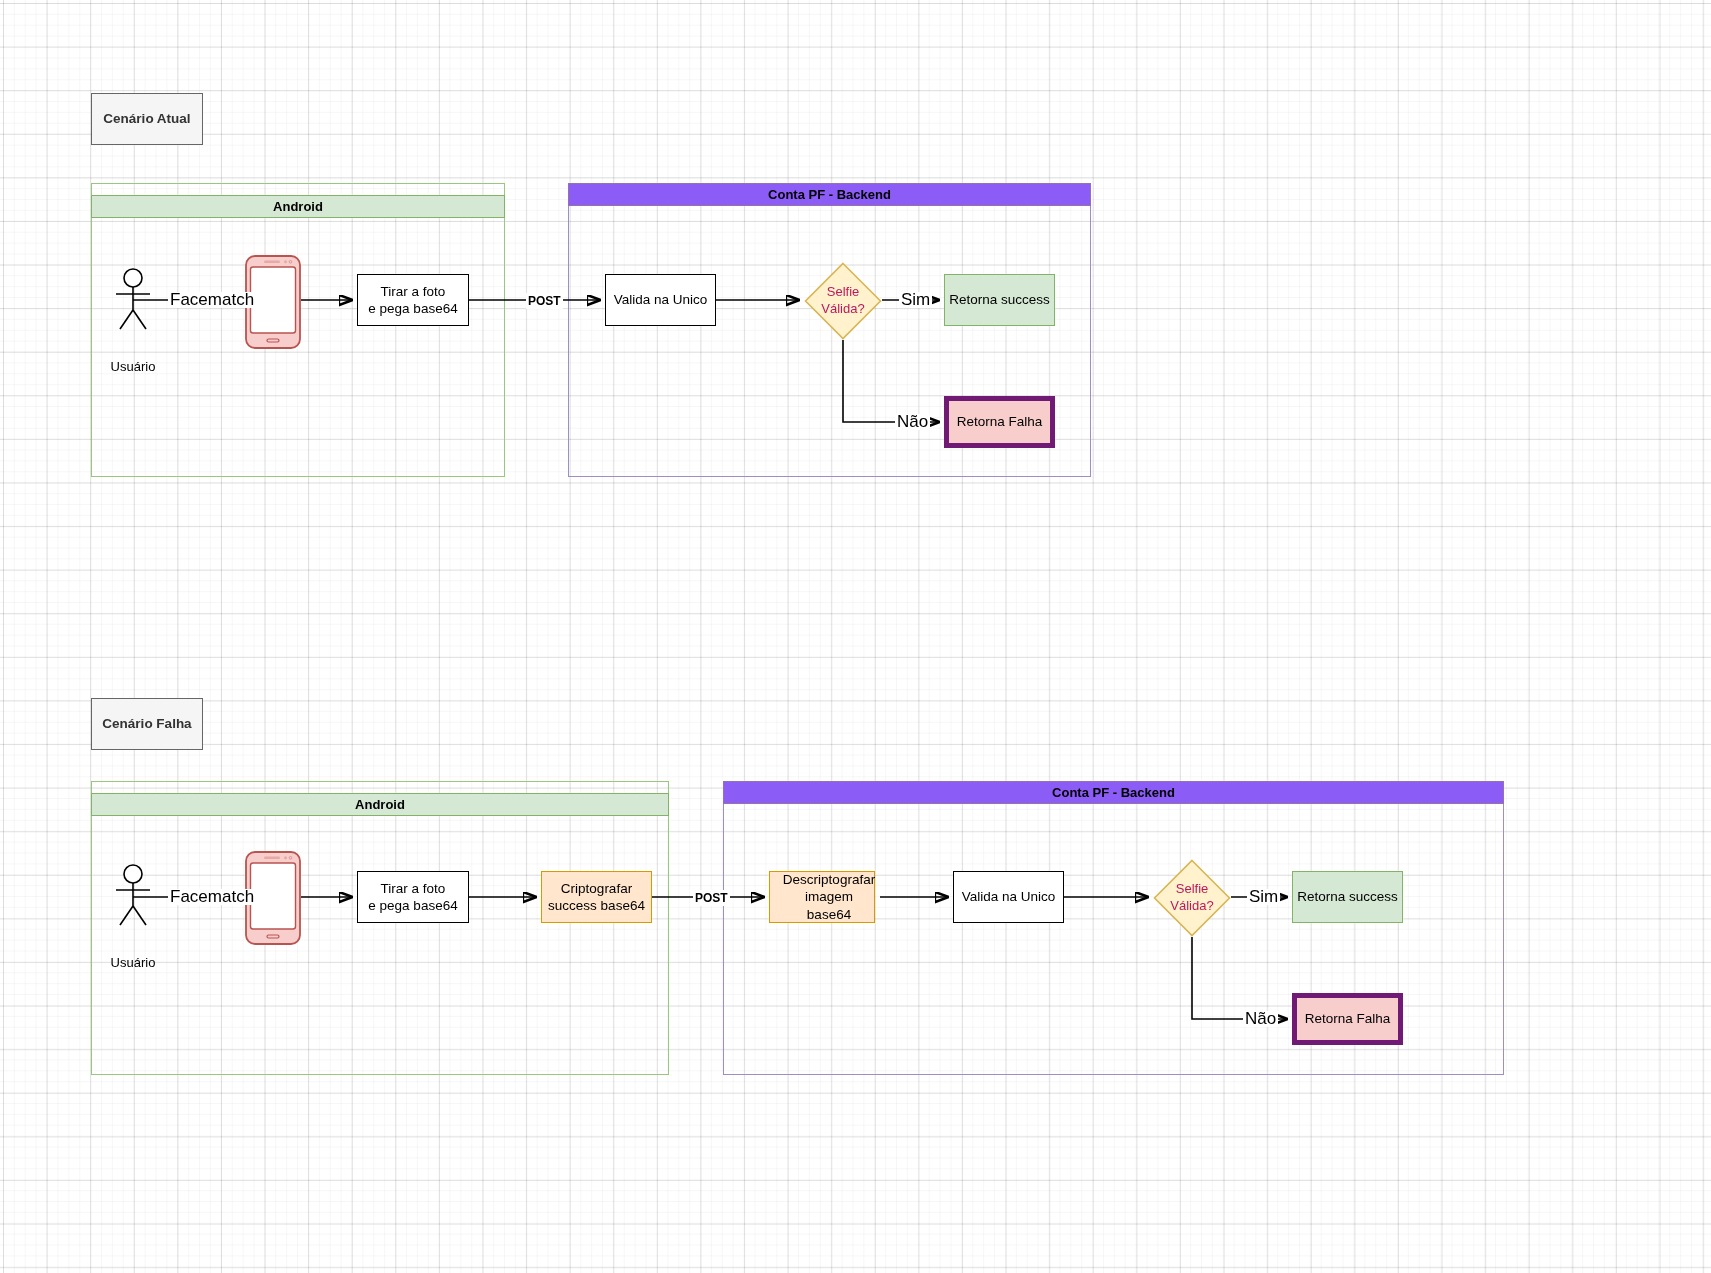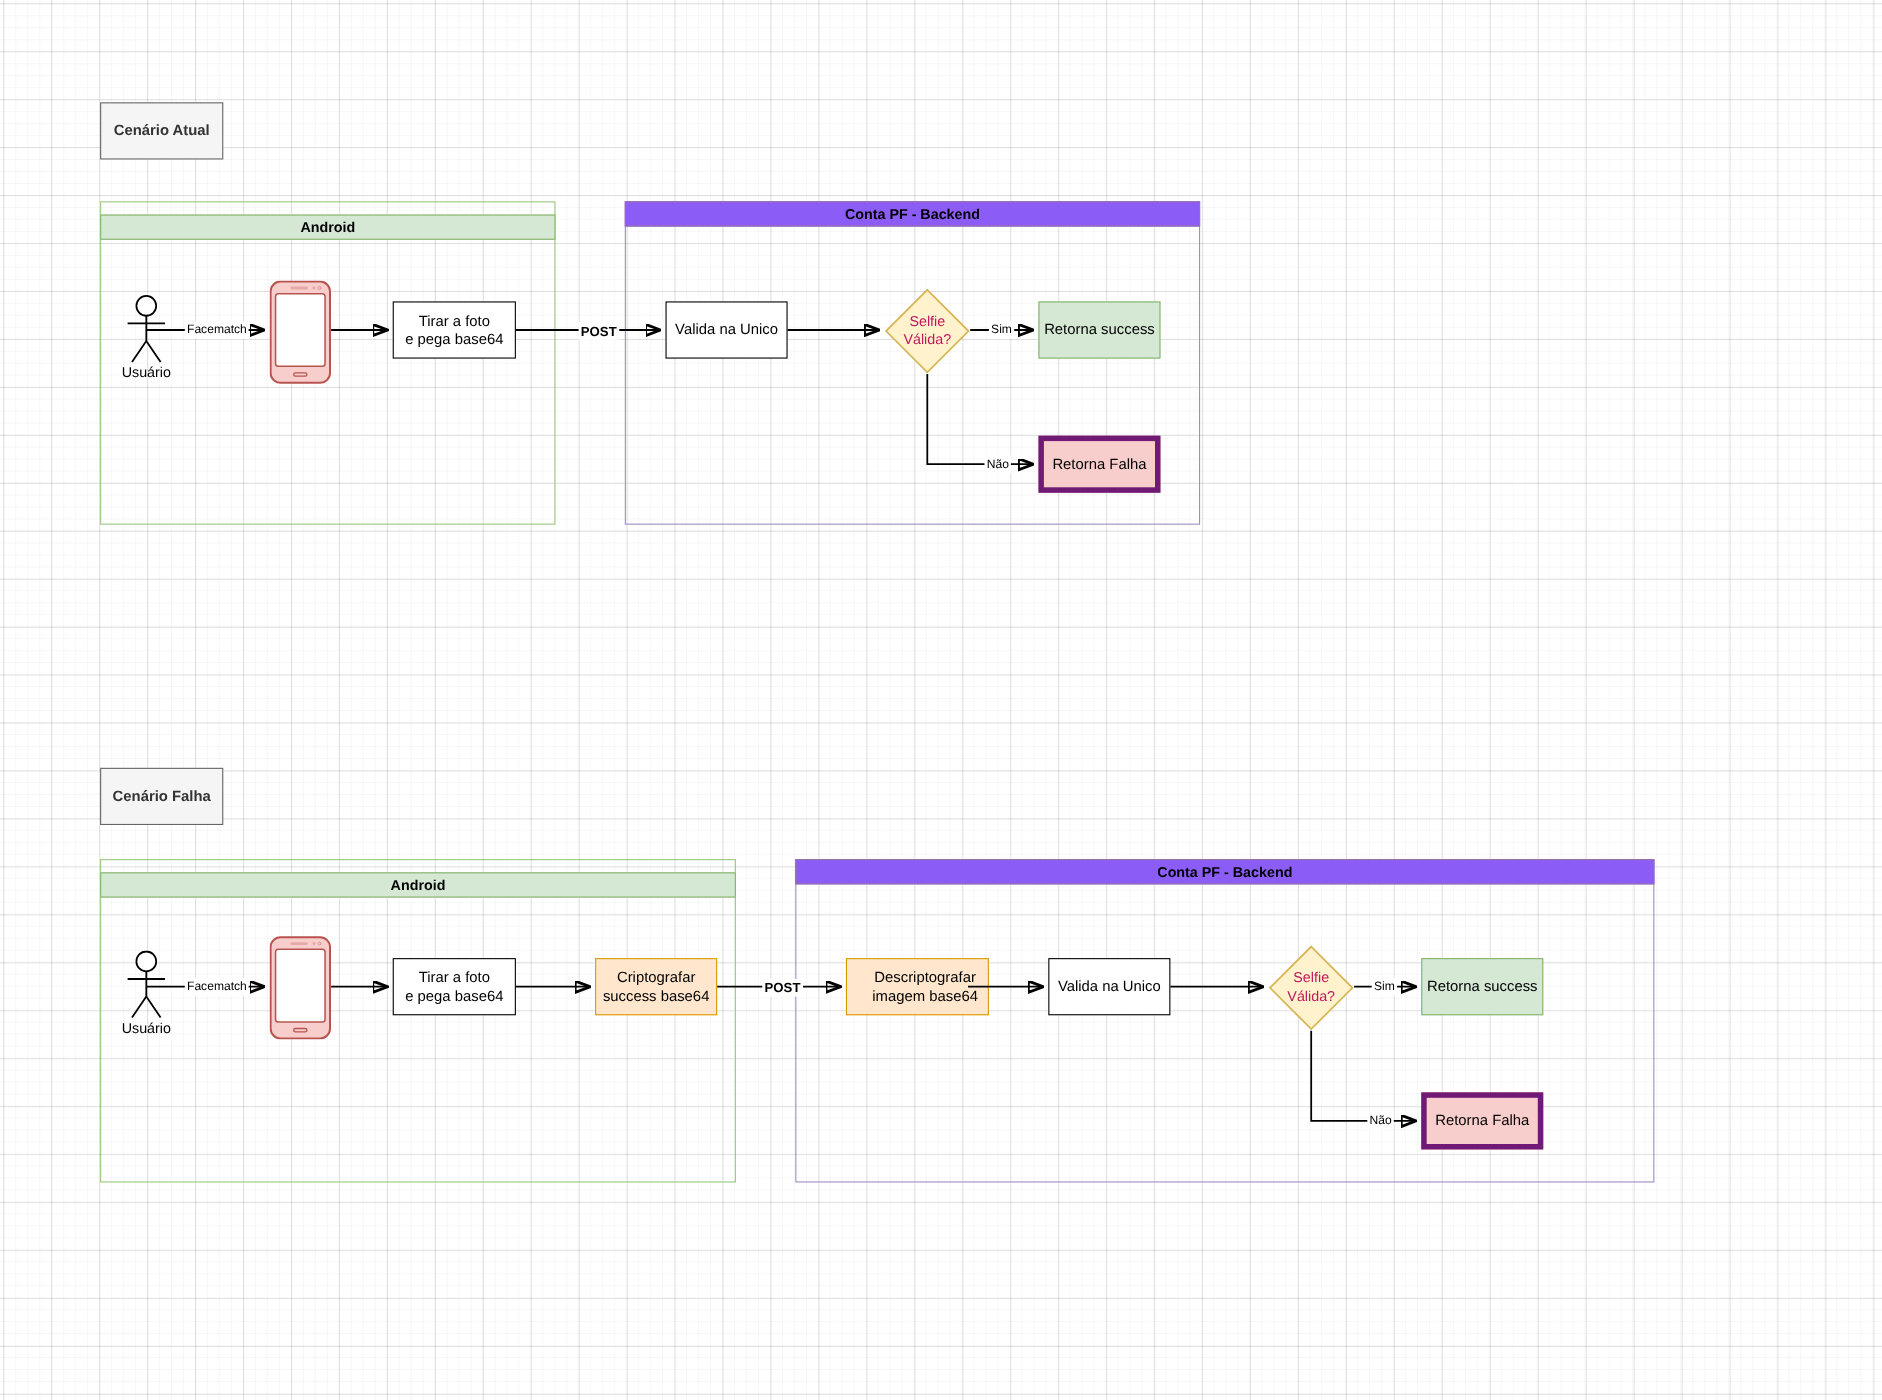--- a/index.html
+++ b/index.html
@@ -127,40 +127,41 @@
     stroke-width: 1.6;
     fill: none;
   }
   
   .edge-label {
     position: absolute;
     box-sizing: border-box;
     display: flex;
     align-items: center;
     justify-content: center;
-    font-size: 11px;
+    font-size: 17px;
     color: #000000;
     background: #ffffff;
     padding: 0 2px;
     white-space: nowrap;
   }
   .edge-label.bold {
     font-weight: bold;
     font-size: 12px;
     margin-left: 12px;
   }
   
   .actor { position: absolute; }
   .actor-label {
     position: absolute;
     width: 100%;
     text-align: center;
     font-size: 13px;
     color: #000000;
     white-space: nowrap;
+    margin-top: 28px;
   }
   
   .phone { position: absolute; }
 </style>
 </head>
 <body>
 
 <div id="grid-canvas"></div>
 
 <div class="node scenario-label" style="left:91px; top:93px; width:112px; height:52px;">Cenário Atual</div>
@@ -264,21 +265,21 @@
     <rect x="22" y="84" width="12" height="3" rx="1.5" fill="none" stroke="#b85450" stroke-width="1.2"></rect>
   </svg>
 </div>
 
 <div class="node proc" style="left:357px; top:871px; width:112px; height:52px;">Tirar a foto
 e pega base64</div>
 
 <div class="node proc orange" style="left:541px; top:871px; width:111px; height:52px;">Criptografar
 success base64</div>
 
-<div class="node proc orange" style="left:769px; top:871px; width:130px; height:52px;padding-left:14px;">Descriptografar
+<div class="node proc orange" style="left:769px; top:871px; width:106px; height:52px;padding-left:14px;">Descriptografar
 imagem base64</div>
 
 <div class="node proc" style="left:953px; top:871px; width:111px; height:52px;">Valida na Unico</div>
 
 <div class="diamond-wrap" style="left:1153px; top:859px; width:78px; height:78px;">
   <svg class="diamond-shape" viewBox="0 0 78 78">
     <polygon points="39,1.5 76.5,39 39,76.5 1.5,39" fill="#fff2cc" stroke="#d6b656" stroke-width="1.6"></polygon>
   </svg>
   <div class="diamond-text">Selfie
 Válida?</div>

